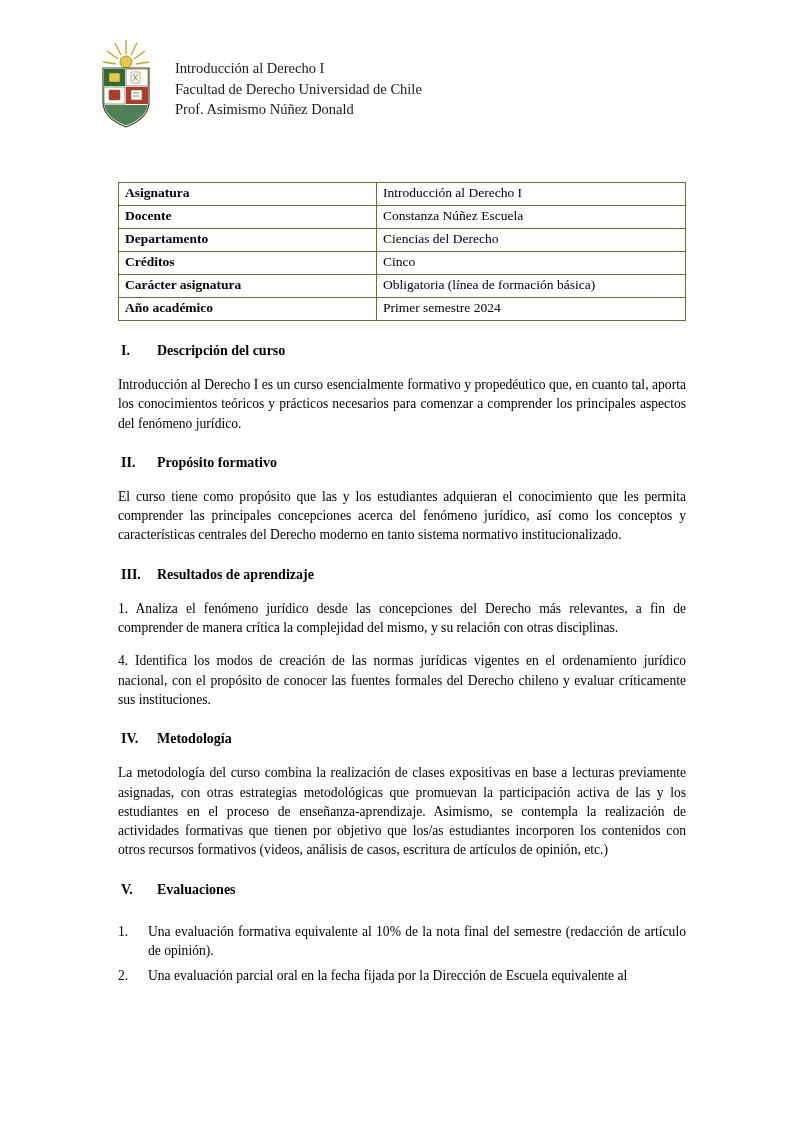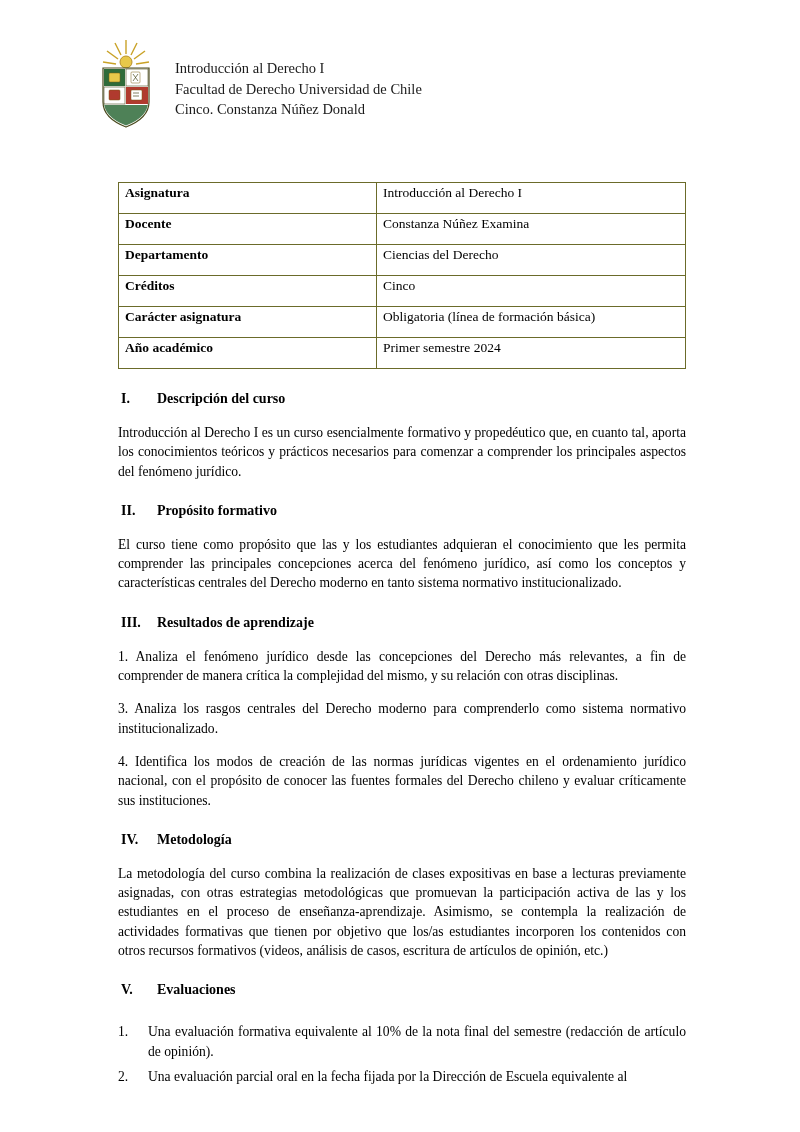--- a/index.html
+++ b/index.html
@@ -52,21 +52,21 @@
     margin: 52px 0 0 118px;
     width: 568px;
   }
   table.info {
     border-collapse: collapse;
     width: 100%;
     font-size: 13.5px;
   }
   table.info td {
     border: 1px solid #6b6b2a;
-    padding: 2px 6px 11px 6px;
+    padding: 2px 6px 3px 6px;
     height: 17px;
     line-height: 1.25;
     vertical-align: middle;
   }
   table.info td.k {
     width: 245px;
     font-weight: bold;
   }
 
   
@@ -143,34 +143,34 @@
           <line x1="38" y1="36" x2="43" y2="43"></line>
           <line x1="43" y1="36" x2="38" y2="43"></line>
           <line x1="38" y1="55" x2="44" y2="55"></line>
           <line x1="38" y1="58" x2="44" y2="58"></line>
         </g>
       </svg>
     </div>
     <div class="header-text">
       <div>Introducción al Derecho I</div>
       <div>Facultad de Derecho Universidad de Chile</div>
-      <div>Cinco. Constanza Núñez Donald</div>
+      <div>Prof. Asimismo Núñez Donald</div>
     </div>
   </div>
 
   <div class="info-table-wrap">
     <table class="info">
       <tbody>
         <tr>
           <td class="k">Asignatura</td>
           <td class="v">Introducción al Derecho I</td>
         </tr>
         <tr>
           <td class="k">Docente</td>
-          <td class="v">Constanza Núñez Examina</td>
+          <td class="v">Constanza Núñez Escuela</td>
         </tr>
         <tr>
           <td class="k">Departamento</td>
           <td class="v">Ciencias del Derecho</td>
         </tr>
         <tr>
           <td class="k">Créditos</td>
           <td class="v">Cinco</td>
         </tr>
         <tr>
@@ -194,21 +194,20 @@
 
     <h2 class="sec">
       <span class="num">II.</span><span>Propósito formativo</span>
     </h2>
     <p class="para">El curso tiene como propósito que las y los estudiantes adquieran el conocimiento que les permita comprender las principales concepciones acerca del fenómeno jurídico, así como los conceptos y características centrales del Derecho moderno en tanto sistema normativo institucionalizado.</p>
 
     <h2 class="sec">
       <span class="num">III.</span><span>Resultados de aprendizaje</span>
     </h2>
     <p class="para">1. Analiza el fenómeno jurídico desde las concepciones del Derecho más relevantes, a fin de comprender de manera crítica la complejidad del mismo, y su relación con otras disciplinas.</p>
-    <p class="para">3. Analiza los rasgos centrales del Derecho moderno para comprenderlo como sistema normativo institucionalizado.</p>
     <p class="para">4. Identifica los modos de creación de las normas jurídicas vigentes en el ordenamiento jurídico nacional, con el propósito de conocer las fuentes formales del Derecho chileno y evaluar críticamente sus instituciones.</p>
 
     <h2 class="sec">
       <span class="num">IV.</span><span>Metodología</span>
     </h2>
     <p class="para">La metodología del curso combina la realización de clases expositivas en base a lecturas previamente asignadas, con otras estrategias metodológicas que promuevan la participación activa de las y los estudiantes en el proceso de enseñanza-aprendizaje. Asimismo, se contempla la realización de actividades formativas que tienen por objetivo que los/as estudiantes incorporen los contenidos con otros recursos formativos (videos, análisis de casos, escritura de artículos de opinión, etc.)</p>
 
     <h2 class="sec">
       <span class="num">V.</span><span>Evaluaciones</span>
     </h2>

